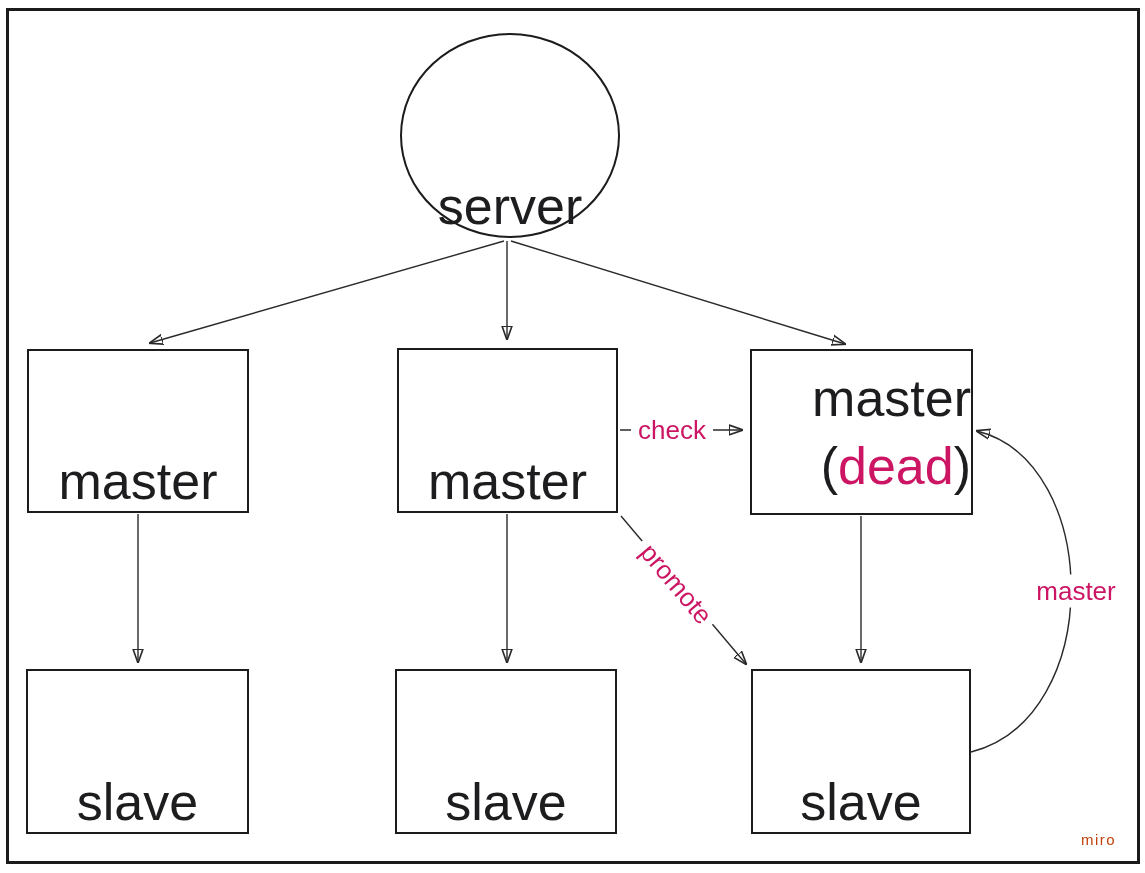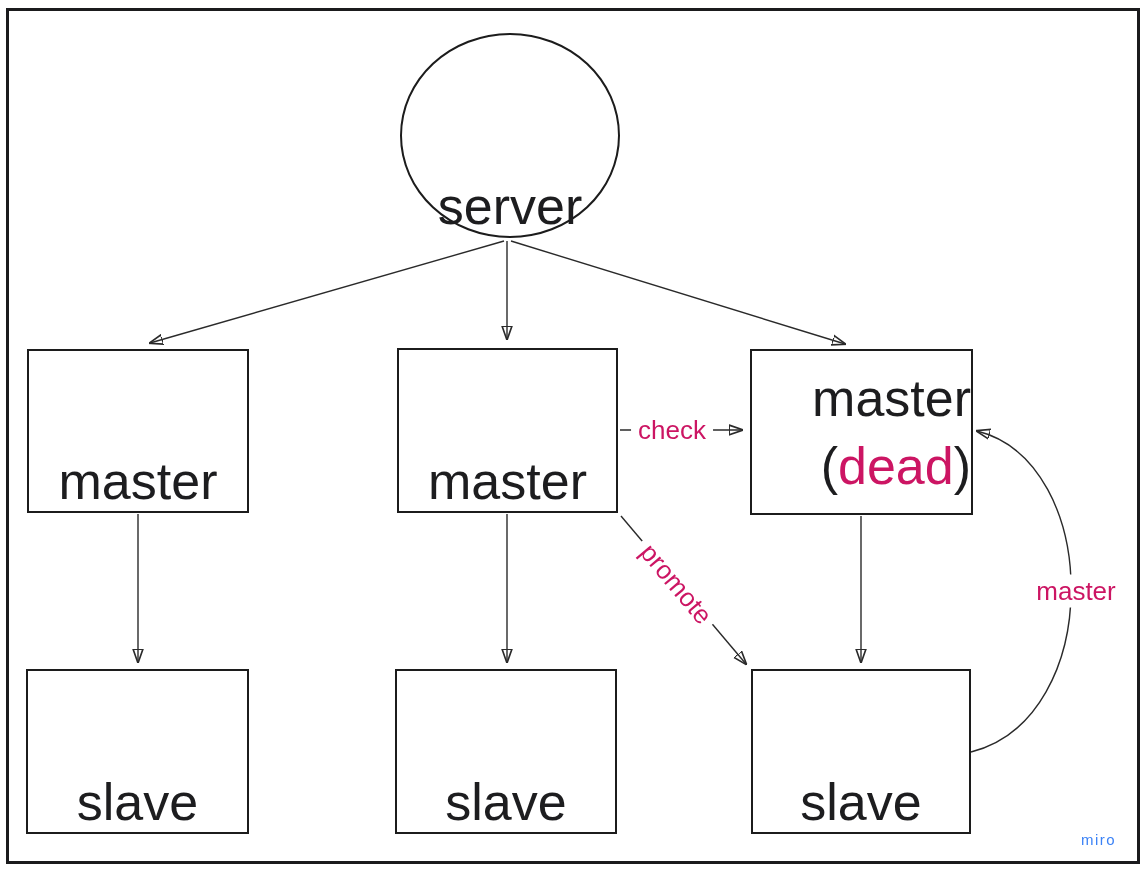--- a/index.html
+++ b/index.html
@@ -40,21 +40,21 @@
     position:absolute; background:#ffffff; color:#cc1563;
     font-size:26px; padding:1px 7px; white-space:nowrap;
     transform:translate(-50%,-50%);
   }
   #label-check   { left:672px;  top:430px;text-align:right; }
   #label-promote { left:676px;  top:584px; transform:translate(-50%,-50%) rotate(50deg); }
   #label-replace { left:1076px; top:591px; }
 
   .watermark {
     position:absolute; left:1081px; top:831px;
-    font-size:15px; letter-spacing:1.5px; color:#3b82f6;
+    font-size:15px; letter-spacing:1.5px; color:#c2410c;
   }
 </style>
 </head>
 <body>
 
 <div class="stage">
 
   <div class="frame"></div>
 
   <svg class="edges" xmlns="http://www.w3.org/2000/svg">

